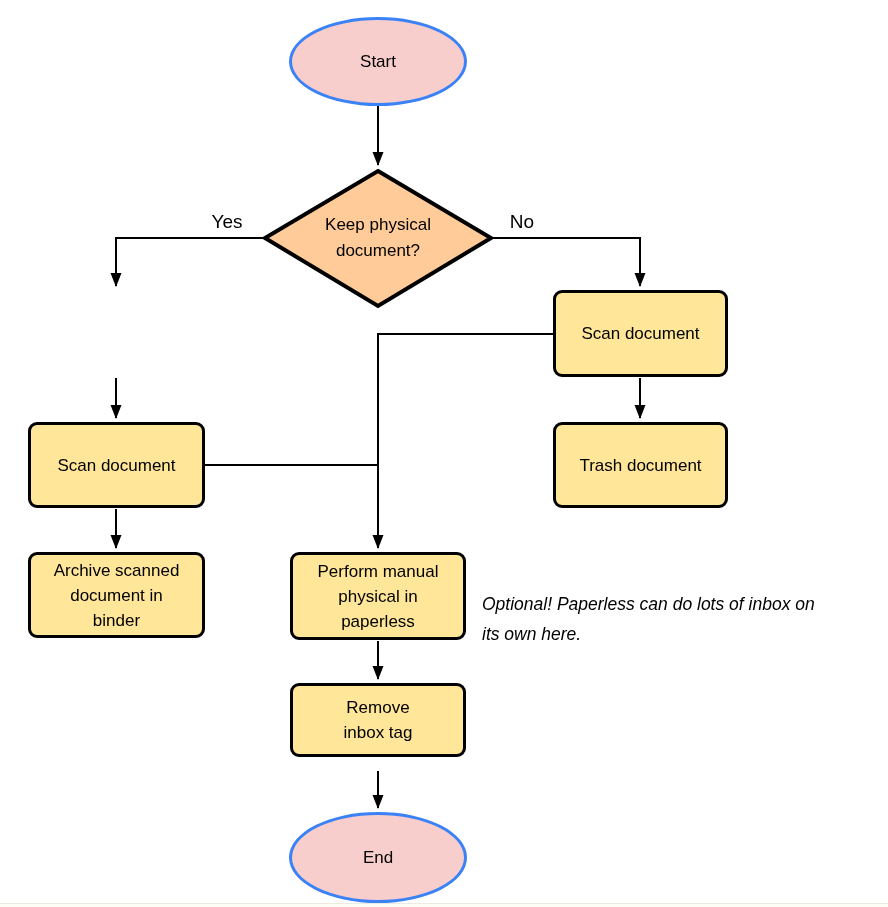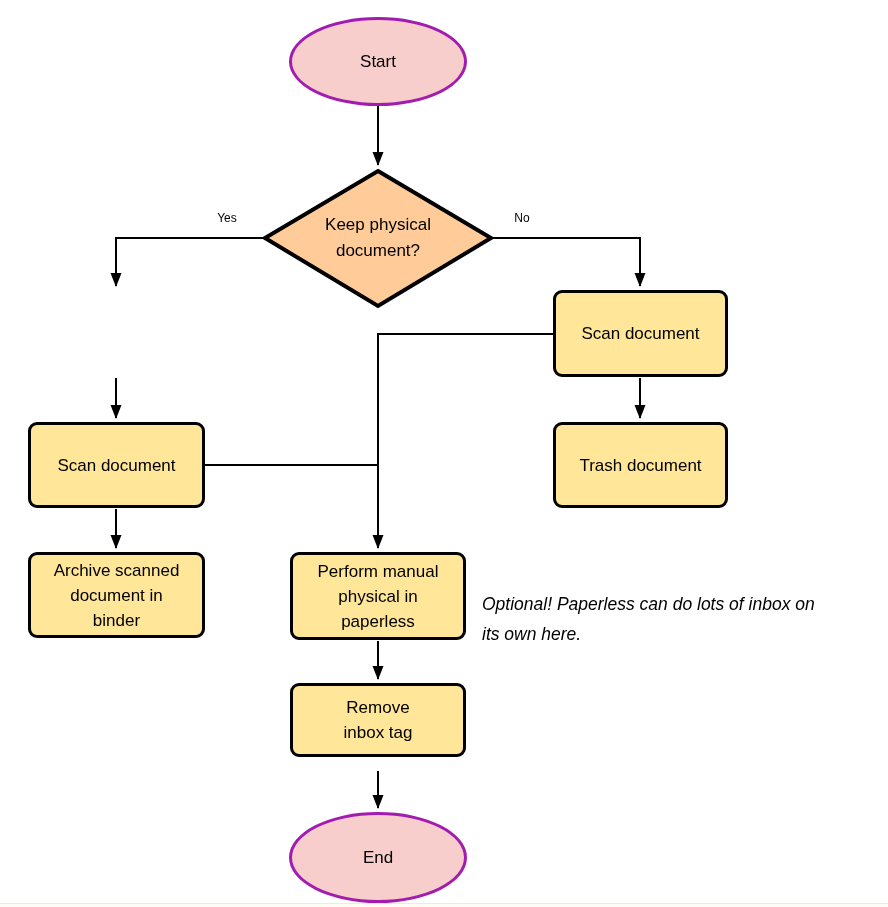--- a/index.html
+++ b/index.html
@@ -16,29 +16,29 @@
   .diamond{fill:#FFCC99;stroke:#000;stroke-width:4;}
   .node{
     position:absolute;box-sizing:border-box;
     display:flex;flex-direction:column;align-items:center;justify-content:center;
     text-align:center;font-size:17px;line-height:25px;
   }
   .proc{
     background:#FFE699;border:3px solid #000;border-radius:9px;
   }
   .term{
-    background:#F8CECC;border:3px solid #a21caf;border-radius:50%;
+    background:#F8CECC;border:3px solid #3b82f6;border-radius:50%;
   }
   .decision-label{
     position:absolute;display:flex;flex-direction:column;
     align-items:center;justify-content:center;text-align:center;
     font-size:17px;line-height:26px;
   }
   .edge-label{
-    position:absolute;font-size:12px;text-align:center;
+    position:absolute;font-size:19px;text-align:center;
   }
   .note{
     position:absolute;font-style:italic;font-size:17.5px;line-height:30px;
     white-space:nowrap;
   }
   .page-bottom{
     position:absolute;left:0;right:0;top:903px;height:4px;
     background:#fdfdf6;border-top:1px solid #ebebe3;
   }
 </style>

